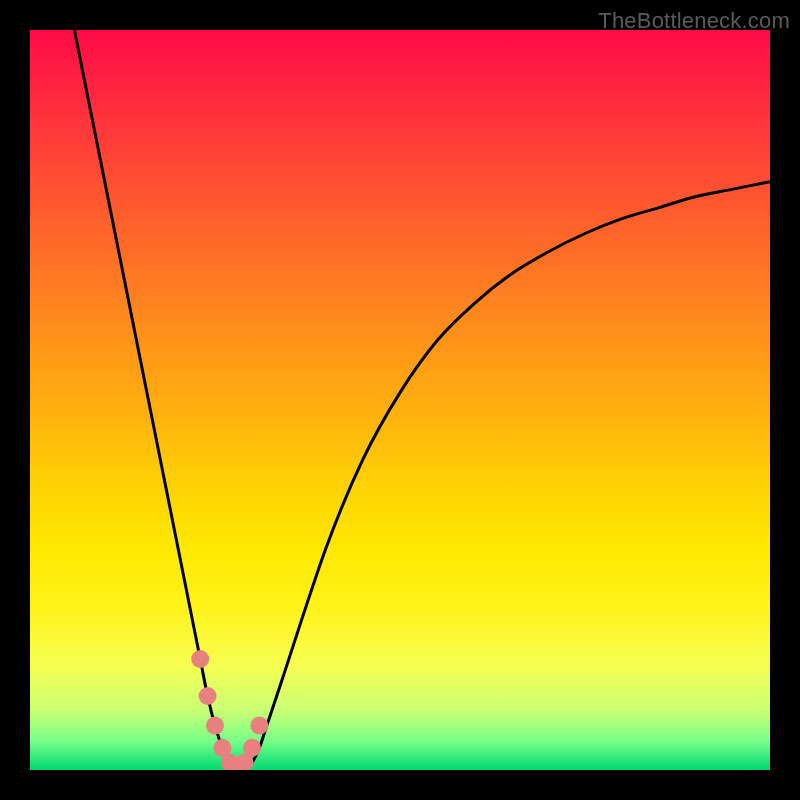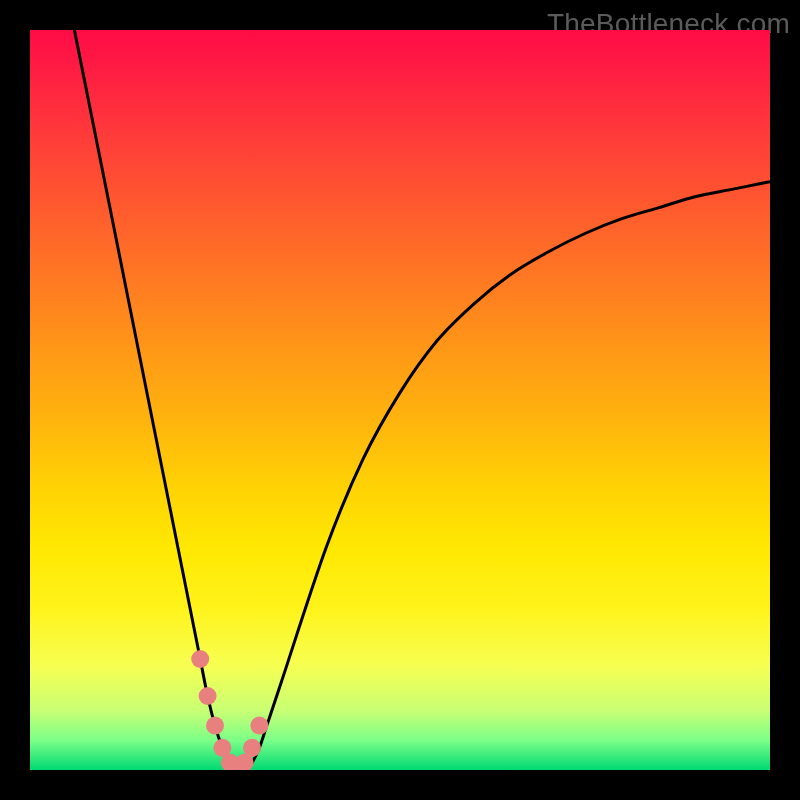--- a/index.html
+++ b/index.html
@@ -37,21 +37,21 @@
       #c8ff74 92%,
       #7bff88 96%,
       #00d973 100%
     );
   }
   .watermark {
     position: absolute;
     top: 8px;
     right: 10px;
     font-family: Arial, Helvetica, sans-serif;
-    font-size: 28px;
+    font-size: 22px;
     color: #5b5b5b;
     letter-spacing: 0.2px;
     user-select: none;
   }
   svg.curve {
     position: absolute;
     inset: 0;
   }
 </style>
 </head>

